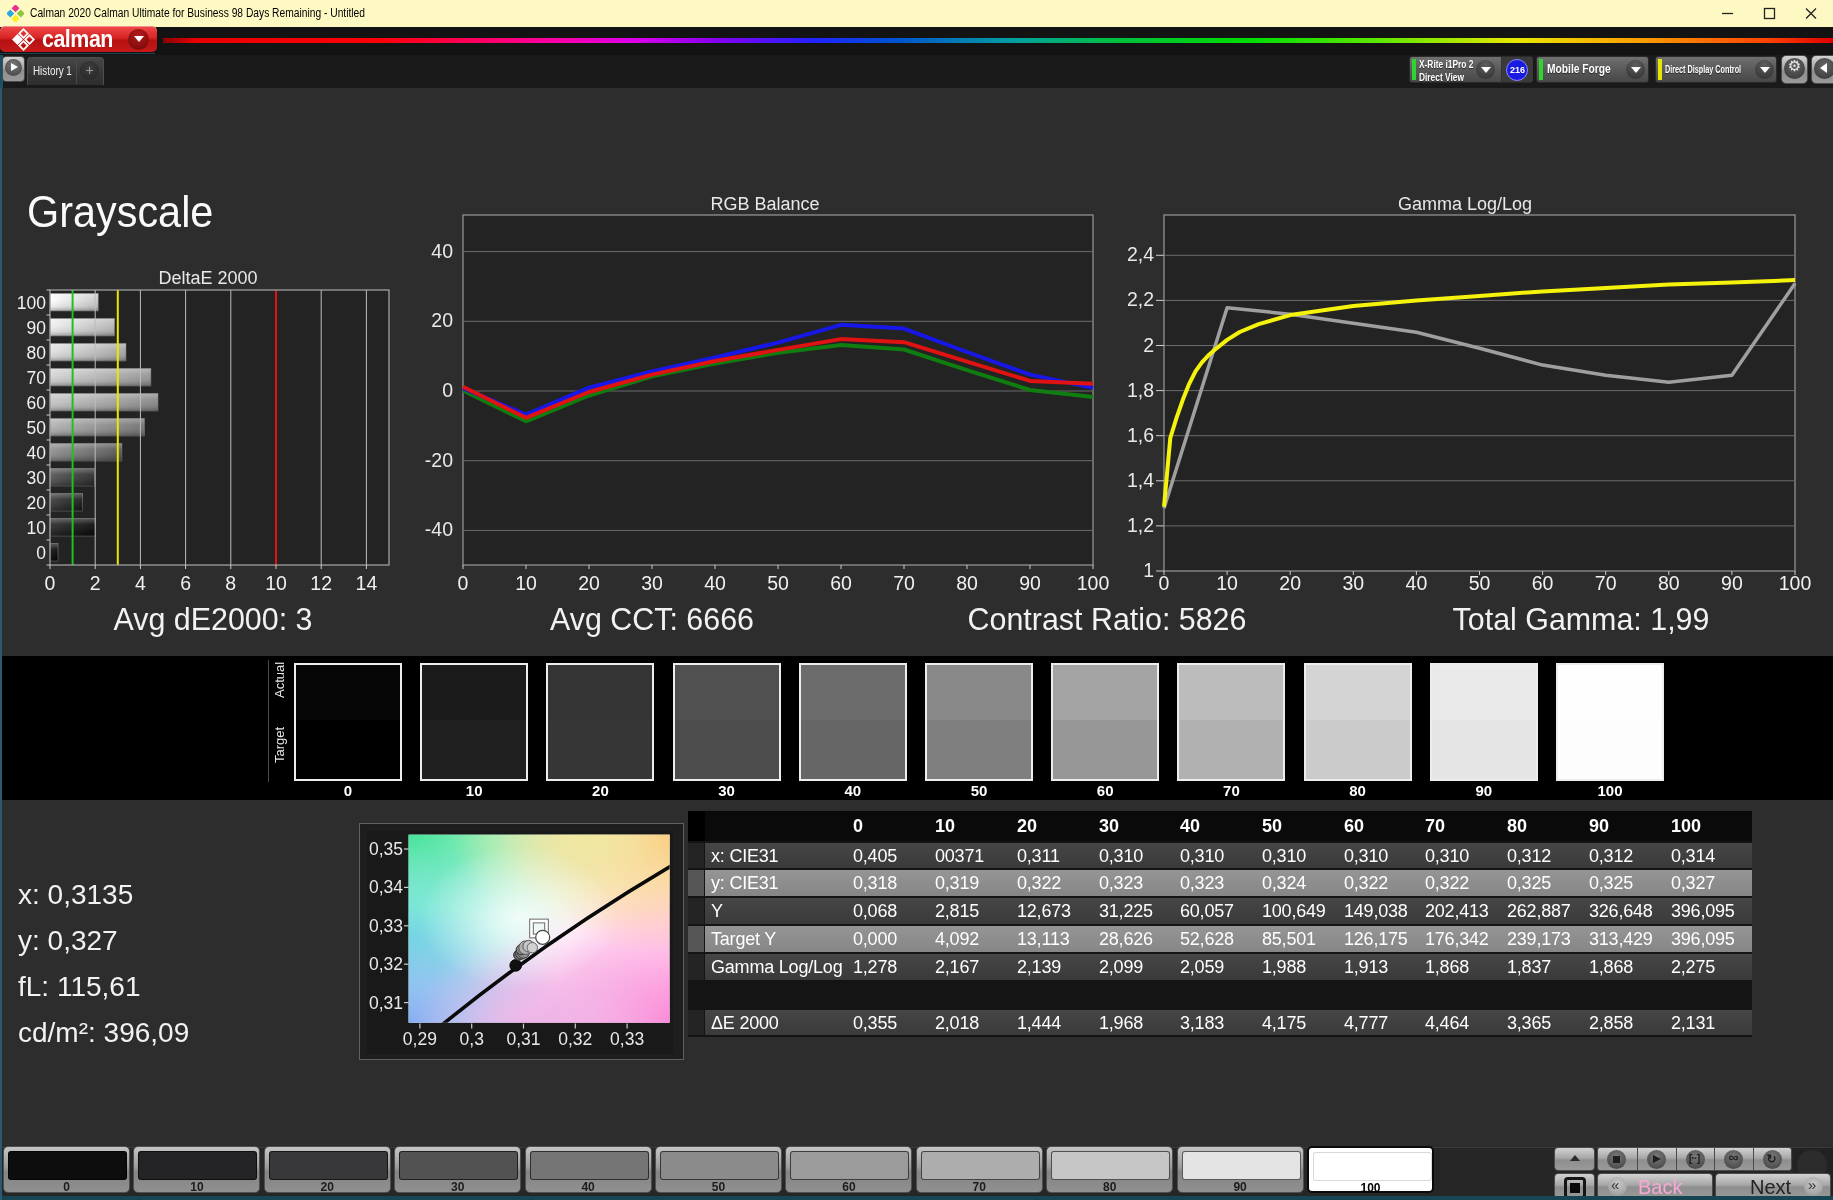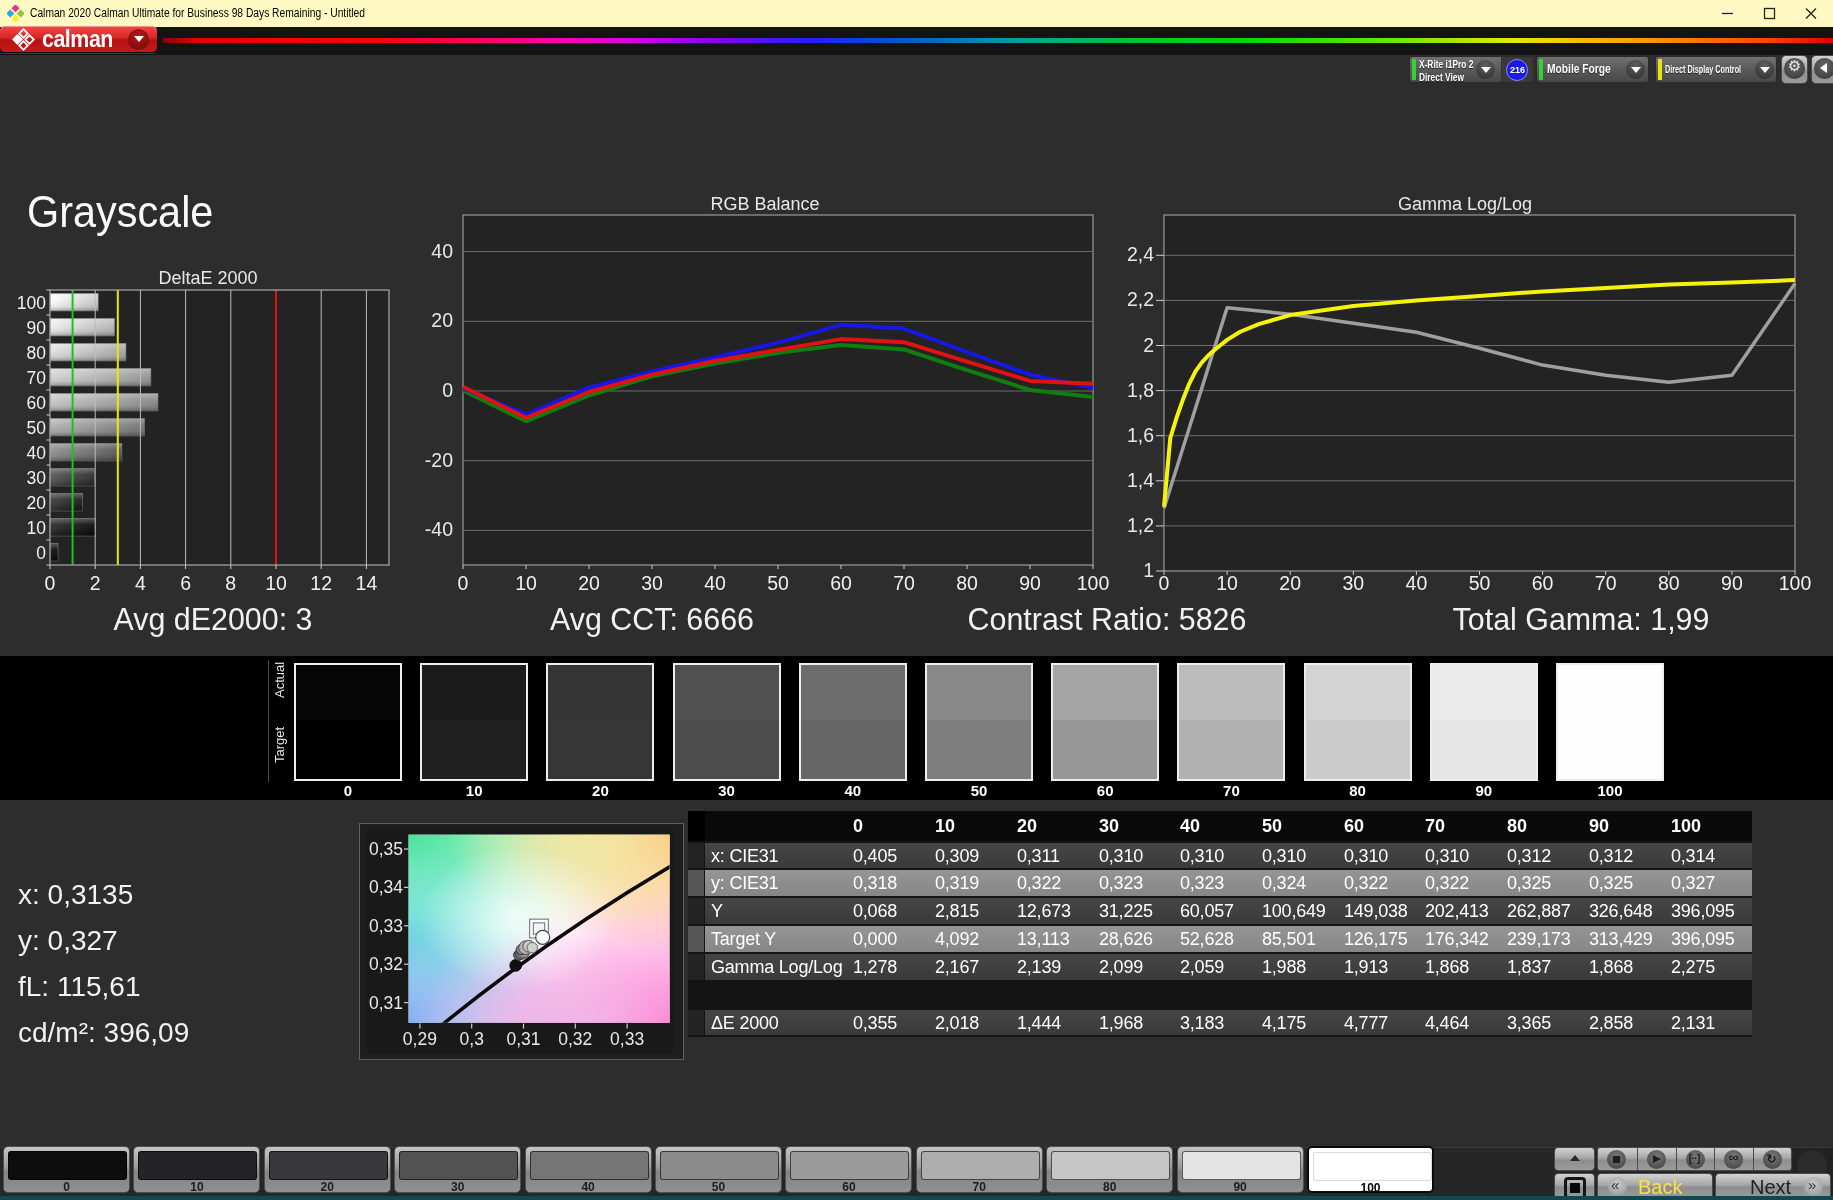--- a/index.html
+++ b/index.html
@@ -73,20 +73,32 @@
           <rect x="-8.2" y="1.4" width="6.8" height="6.8" fill="#fff" stroke-width="2"></rect>
           <rect x="1.4" y="1.4" width="6.8" height="6.8" stroke-width="2"></rect>
         </g>
       </svg>
 <div class="abs" style="left:42px;top:0px;font-size:23px;font-weight:bold;color:#fff;letter-spacing:-0.5px;transform:scaleX(0.93);transform-origin:0 0;">calman</div>
 <div class="abs" style="left:128px;top:2.5px;width:21px;height:21px;border-radius:50%;background:radial-gradient(circle at 50% 30%,#b51b1b,#7e0b0b 80%);"></div>
 <div class="abs" style="left:133.5px;top:10px;border-left:5px solid transparent;border-right:5px solid transparent;border-top:6px solid #fff;"></div>
 </div>
     <div id="rainbow"></div>
 <div class="abs" style="left:0;top:52.5px;width:155px;height:1.5px;background:#1d5a6e;opacity:.7;"></div>
+<div id="tabbar">
+<div class="abs" style="left:0;top:0;width:3px;height:33px;background:#1d4f63;"></div>
+<div class="abs" style="left:0;top:33px;width:2px;height:1112px;background:#2a5a70;z-index:5;"></div>
+<div class="silver" style="left:2px;top:1px;width:23px;height:26px;"></div>
+<div class="disc" style="left:5px;top:4px;width:17px;height:17px;"></div>
+<div class="abs" style="left:11px;top:8px;border-top:4.5px solid transparent;border-bottom:4.5px solid transparent;border-left:7px solid #fff;"></div>
+<div class="abs" style="left:27px;top:2px;width:77px;height:28px;border-radius:4px 4px 0 0;background:linear-gradient(180deg,#474747,#353535 60%,#2e2e2e);border:1px solid #4e4e4e;border-bottom:none;box-sizing:border-box;"></div>
+<div class="abs" style="left:33px;top:9px;font-size:12px;color:#f0f0f0;transform:scaleX(0.82);transform-origin:0 0;white-space:nowrap;">History 1</div>
+<div class="abs" style="left:76px;top:3px;width:1px;height:26px;background:#4a4a4a;"></div>
+<div class="disc" style="left:80px;top:6px;width:19px;height:19px;background:radial-gradient(circle at 50% 35%,#3c3c3c,#2a2a2a 80%);"></div>
+<div class="abs" style="left:85.5px;top:7px;font-size:14px;color:#9a9a9a;">+</div>
+</div>
 <div class="ddgrp" style="left:1409px;width:124px;">
       <div class="ddstrip" style="background:#2fd42f;"></div>
       <div class="ddtext" style="left:9px;top:1px;font-size:11px;line-height:12.5px;transform:scaleX(0.76);">X-Rite i1Pro 2<br>Direct View</div>
       <div class="ddarr" style="left:66px;"></div>
       <div class="abs" style="left:91px;top:0;width:1px;height:25px;background:#333;"></div>
       <div class="abs" style="left:92px;top:0;width:31px;height:25px;background:#3a3a3a;border-radius:0 3px 3px 0;"></div>
       <div class="abs" style="left:96px;top:1.5px;width:22px;height:22px;border-radius:50%;background:#1a1ae0;border:1px solid #8888ff;box-sizing:border-box;"></div>
       <div class="abs" style="left:96px;top:8px;width:23px;text-align:center;font-size:9px;font-weight:bold;color:#fff;">216</div>
     </div>
 <div class="ddgrp" style="left:1536px;width:113px;">
@@ -488,21 +500,21 @@
 <div class="hcell" style="left:574px;">50</div>
 <div class="hcell" style="left:656px;">60</div>
 <div class="hcell" style="left:737px;">70</div>
 <div class="hcell" style="left:819px;">80</div>
 <div class="hcell" style="left:901px;">90</div>
 <div class="hcell" style="left:983px;">100</div>
 <div class="trow dark" style="top:31.5px;">
 <div class="mini" style="background:#232323;"></div>
 <div class="rlab">x: CIE31</div>
 <div class="cell" style="left:148px;">0,405</div>
-<div class="cell" style="left:230px;">0,309</div>
+<div class="cell" style="left:230px;">00371</div>
 <div class="cell" style="left:312px;">0,311</div>
 <div class="cell" style="left:394px;">0,310</div>
 <div class="cell" style="left:475px;">0,310</div>
 <div class="cell" style="left:557px;">0,310</div>
 <div class="cell" style="left:639px;">0,310</div>
 <div class="cell" style="left:720px;">0,310</div>
 <div class="cell" style="left:802px;">0,312</div>
 <div class="cell" style="left:884px;">0,312</div>
 <div class="cell" style="left:966px;">0,314</div>
 </div>
@@ -645,18 +657,18 @@
 <div class="abs" style="left:1612.5px;top:1155.5px;width:7px;height:7px;background:#1e1e1e;"></div>
 <div class="abs" style="left:1653px;top:1154.5px;border-top:4.5px solid transparent;border-bottom:4.5px solid transparent;border-left:8px solid #1e1e1e;"></div>
 <div class="abs" style="left:1684px;top:1152px;width:20px;text-align:center;font-size:11px;font-weight:bold;color:#1e1e1e;letter-spacing:-1px;">[··]</div>
 <div class="abs" style="left:1723.5px;top:1149px;width:20px;text-align:center;font-size:14px;font-weight:bold;color:#1e1e1e;">∞</div>
 <div class="abs" style="left:1762.5px;top:1152px;width:18px;text-align:center;font-size:12px;font-weight:bold;color:#1e1e1e;">↻</div>
 <div class="abs" style="left:1793px;top:1148px;width:40px;height:51px;background:#222;"></div>
 <div class="abs" style="left:1797px;top:1150px;width:30px;height:30px;border-radius:50%;background:#2c2c2c;"></div>
 <div class="silver" style="left:1597px;top:1173px;width:116px;height:26px;"></div>
 <div class="disc" style="left:1608px;top:1177px;width:19px;height:19px;background:radial-gradient(circle at 50% 35%,#c9c9c9,#9e9e9e 80%);"></div>
 <div class="abs" style="left:1611px;top:1176px;font-size:15px;color:#333;">«</div>
-<div class="abs" style="left:1638px;top:1176px;font-size:20px;color:#fde047;">Back</div>
+<div class="abs" style="left:1638px;top:1176px;font-size:20px;color:#f9a8d4;">Back</div>
 <div class="silver" style="left:1714.5px;top:1173px;width:116px;height:26px;"></div>
 <div class="abs" style="left:1750px;top:1176px;font-size:20px;color:#222;">Next</div>
 <div class="disc" style="left:1804px;top:1177px;width:19px;height:19px;background:radial-gradient(circle at 50% 35%,#c9c9c9,#9e9e9e 80%);"></div>
 <div class="abs" style="left:1808px;top:1176px;font-size:15px;color:#333;">»</div>
 <div id="bluebase"></div>
 </div>
 </body></html>

